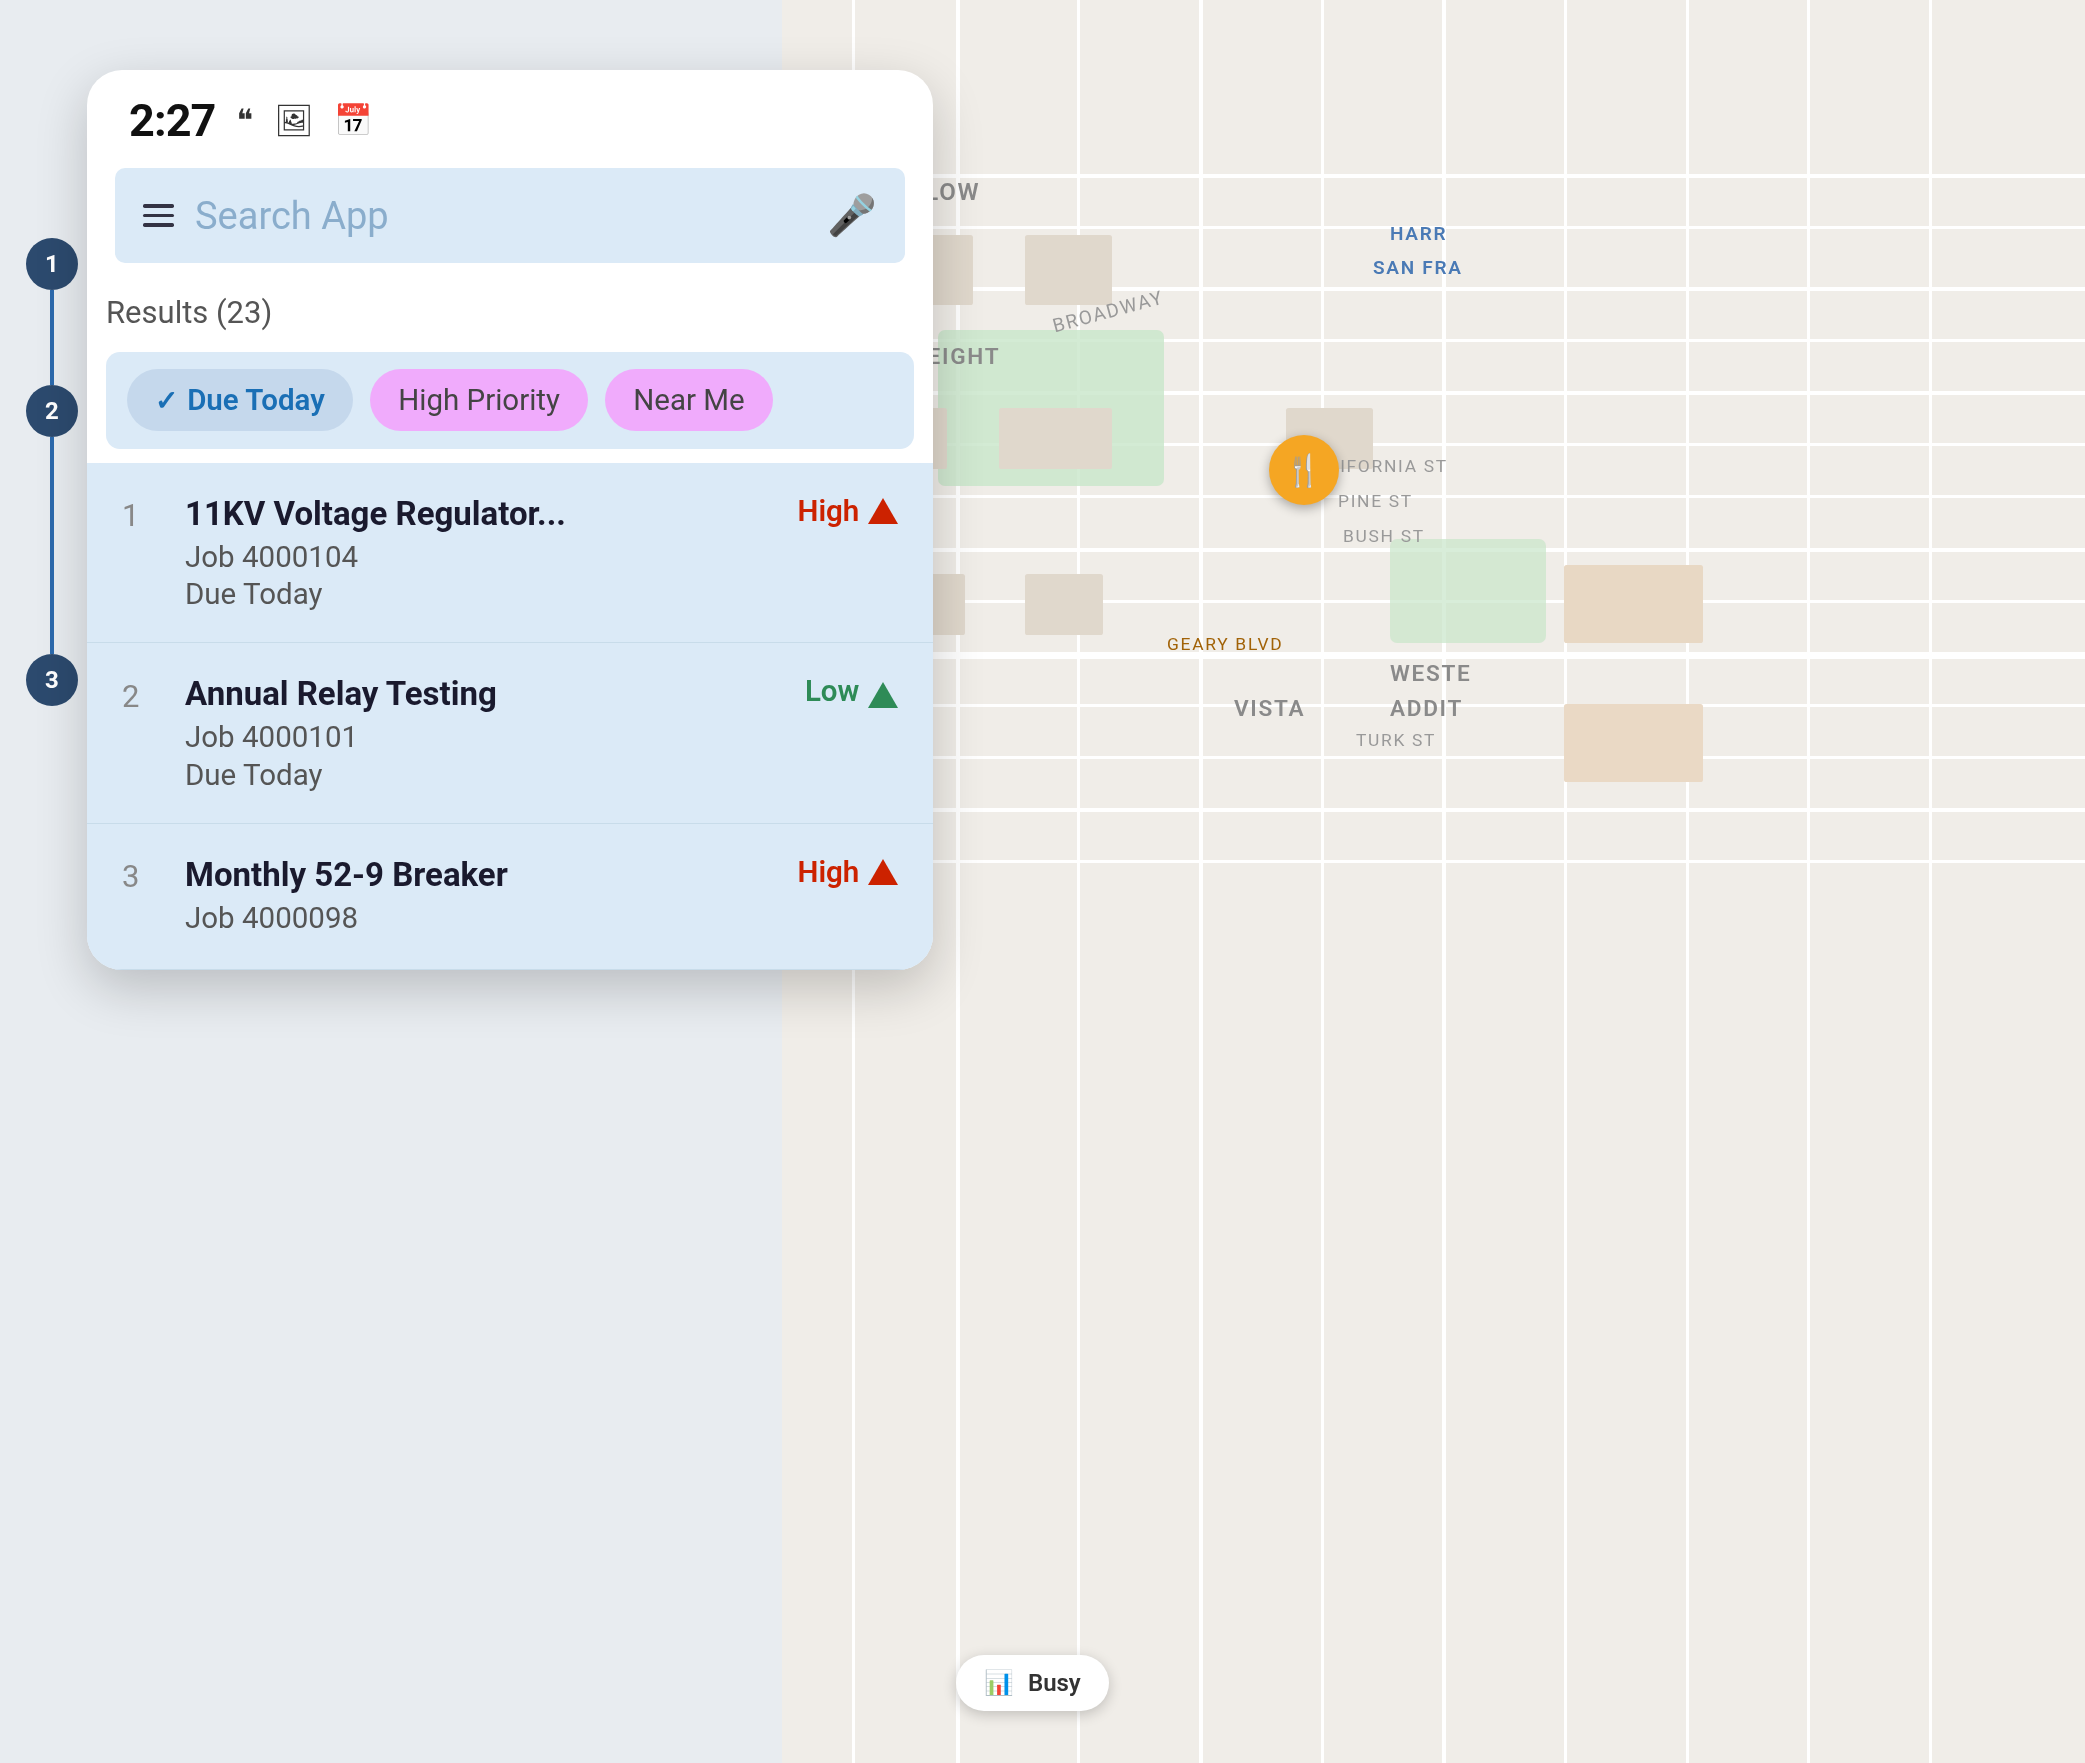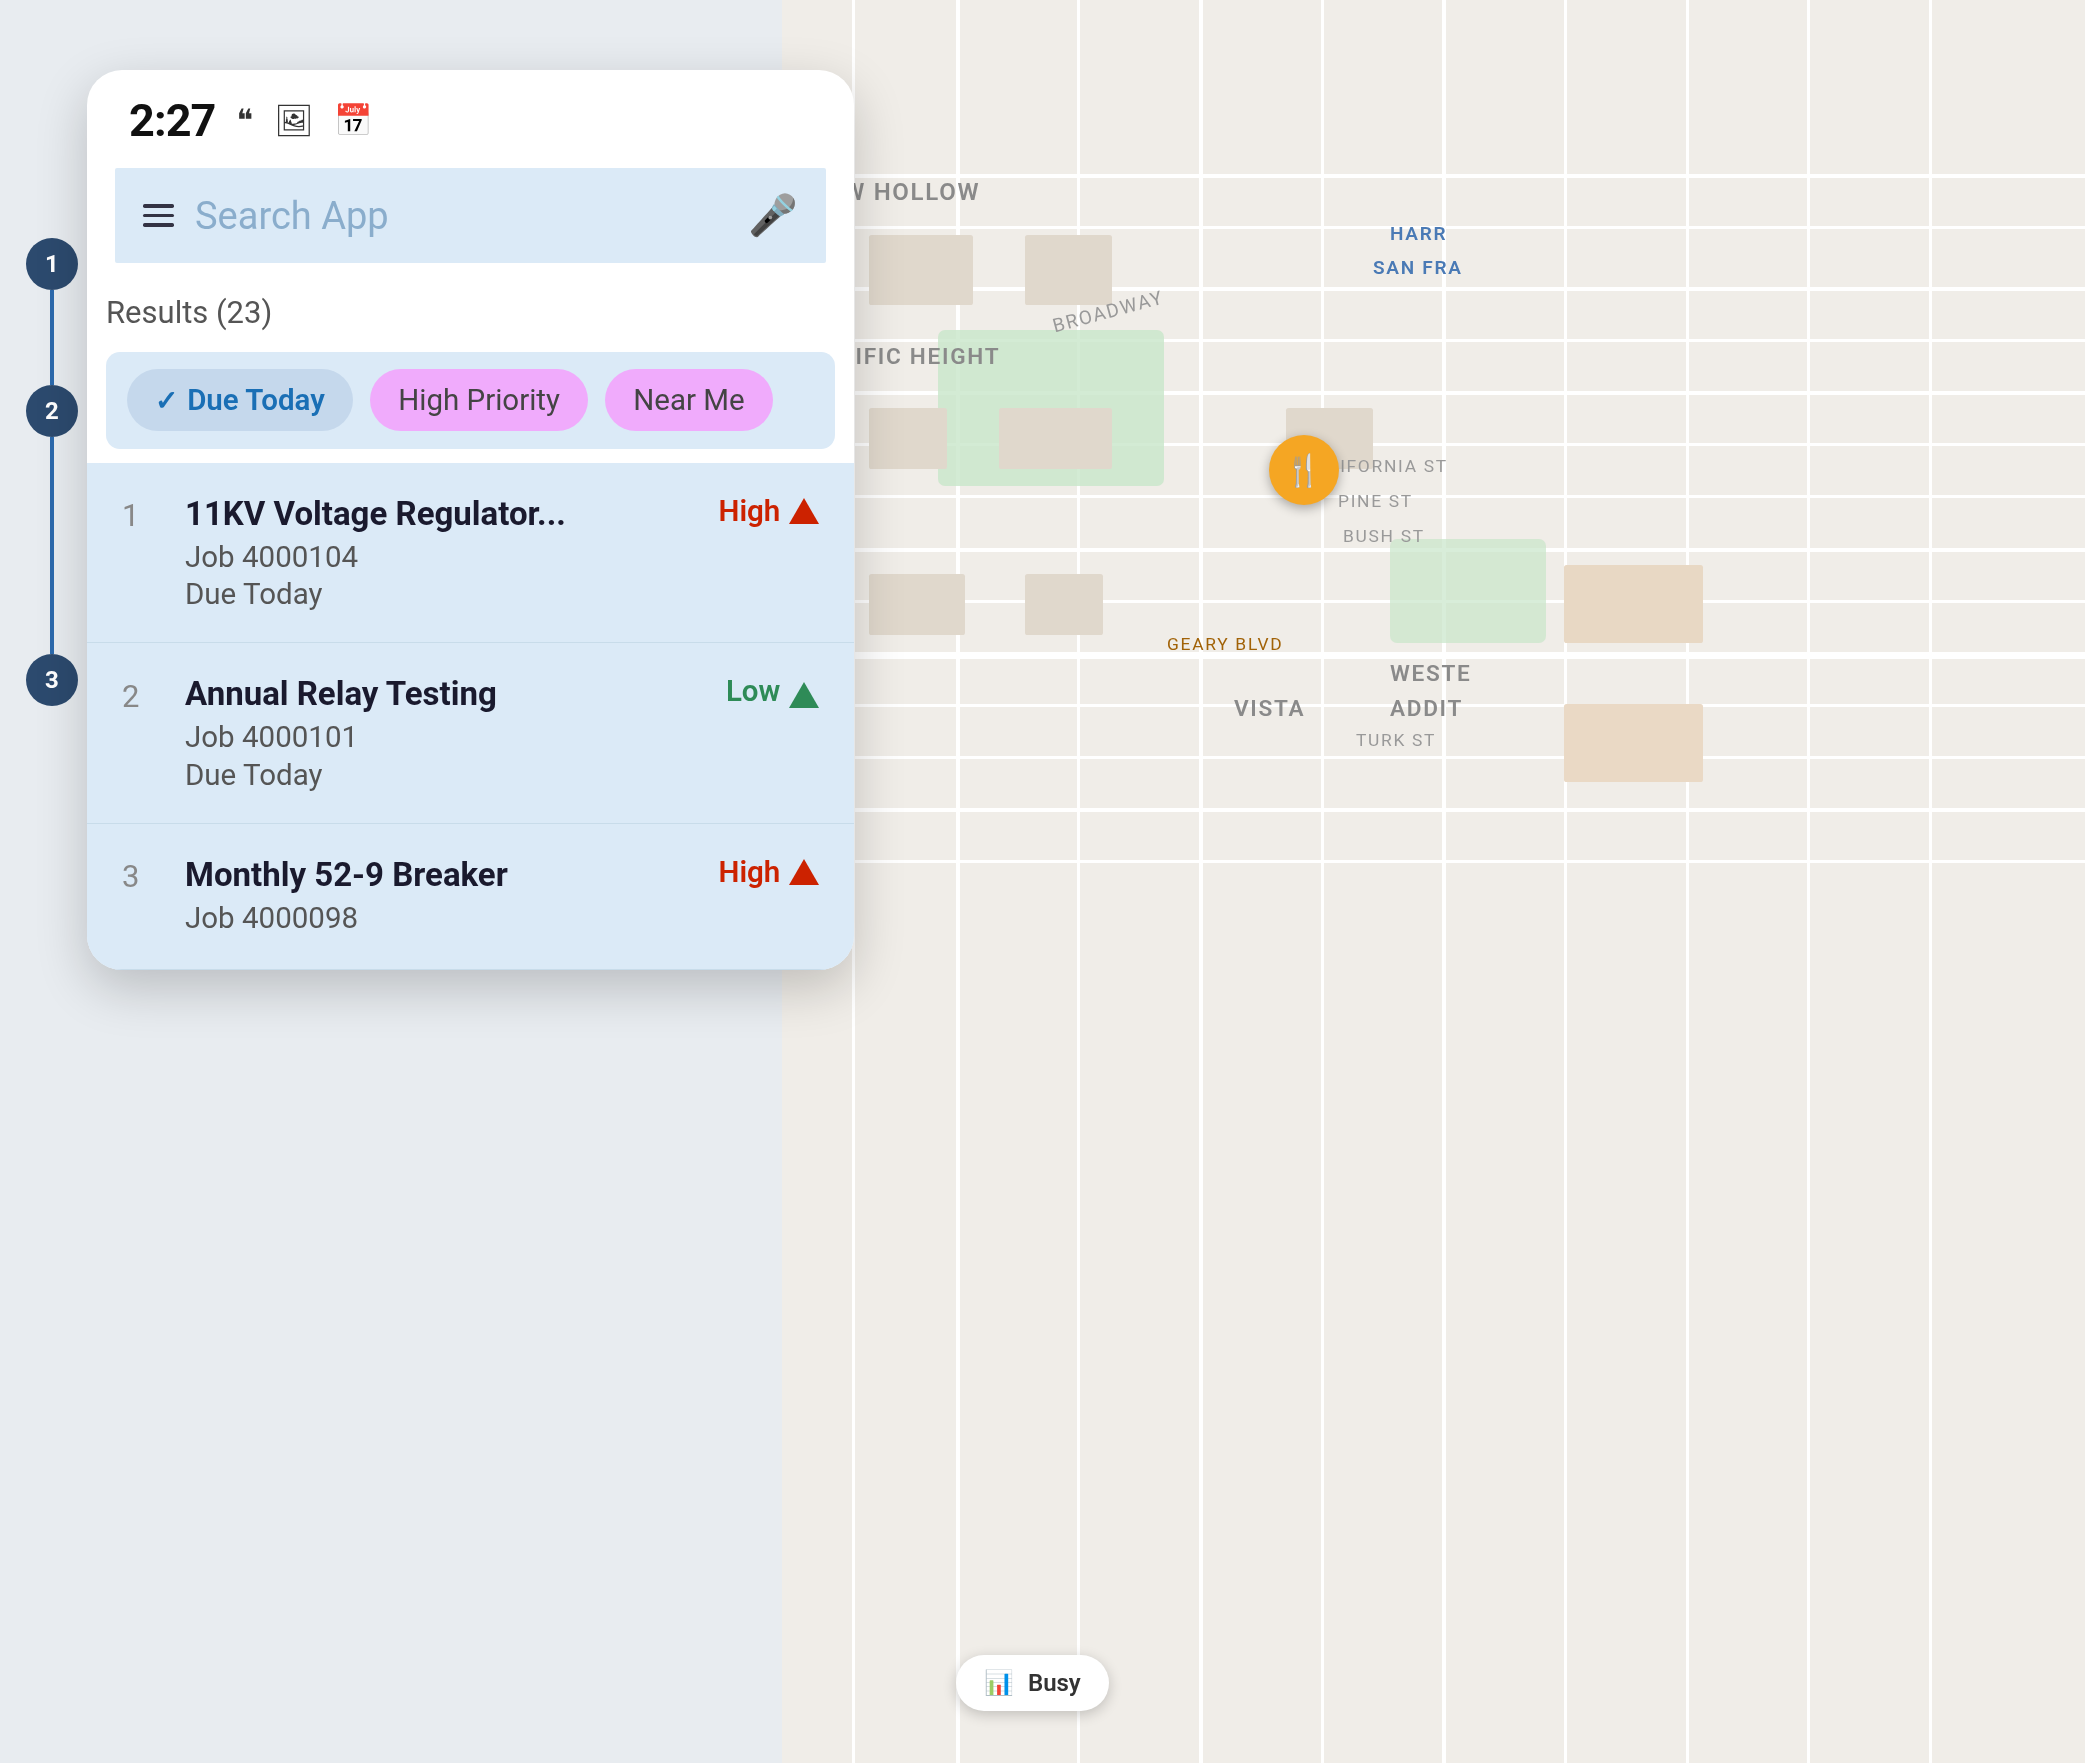--- a/index.html
+++ b/index.html
@@ -91,21 +91,21 @@
       box-shadow: 0 3.5px 14px rgba(0,0,0,0.2);
       font-size: 24px;
       font-weight: 600;
       color: #333;
     }
 
     .phone-container {
       position: absolute;
       top: 70px;
       left: 87px;
-      width: 767px;
+      width: 846px;
       background: #fff;
       border-radius: 35px;
       box-shadow: 0 17.4px 52px rgba(0,0,0,0.2);
       overflow: hidden;
     }
 
     .status-bar {
       display: flex;
       align-items: center;
       padding: 24px 42px 14px;
@@ -120,21 +120,21 @@
     }
 
     .status-icon {
       font-size: 31px;
       color: #333;
     }
 
     .search-bar {
       margin: 7px 28px 0;
       background: #dbeaf7;
-      border-radius: 2px;
+      border-radius: 10px;
       display: flex;
       align-items: center;
       padding: 24px 28px;
       gap: 21px;
     }
 
     .hamburger-icon {
       display: flex;
       flex-direction: column;
       gap: 6px;

